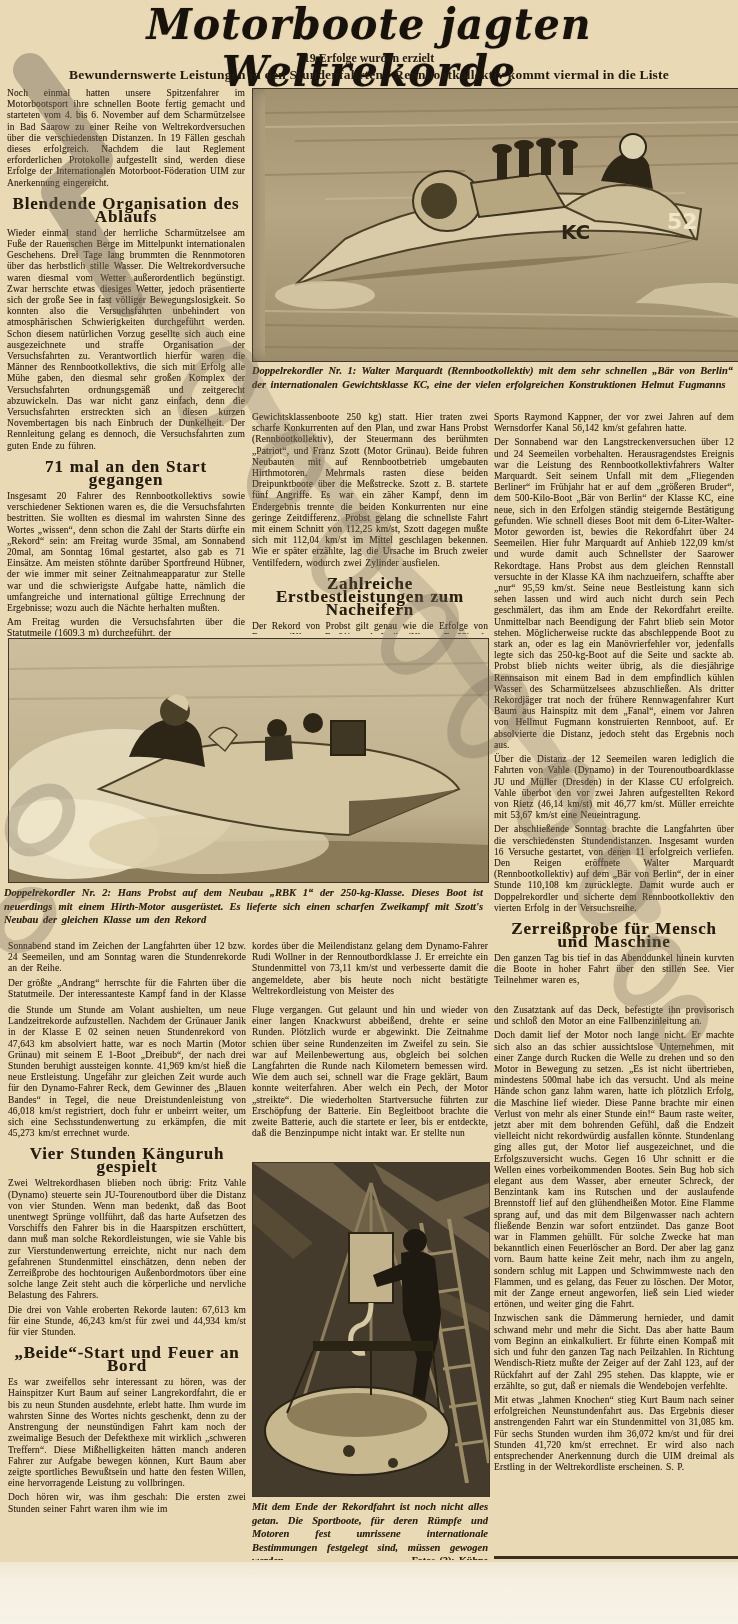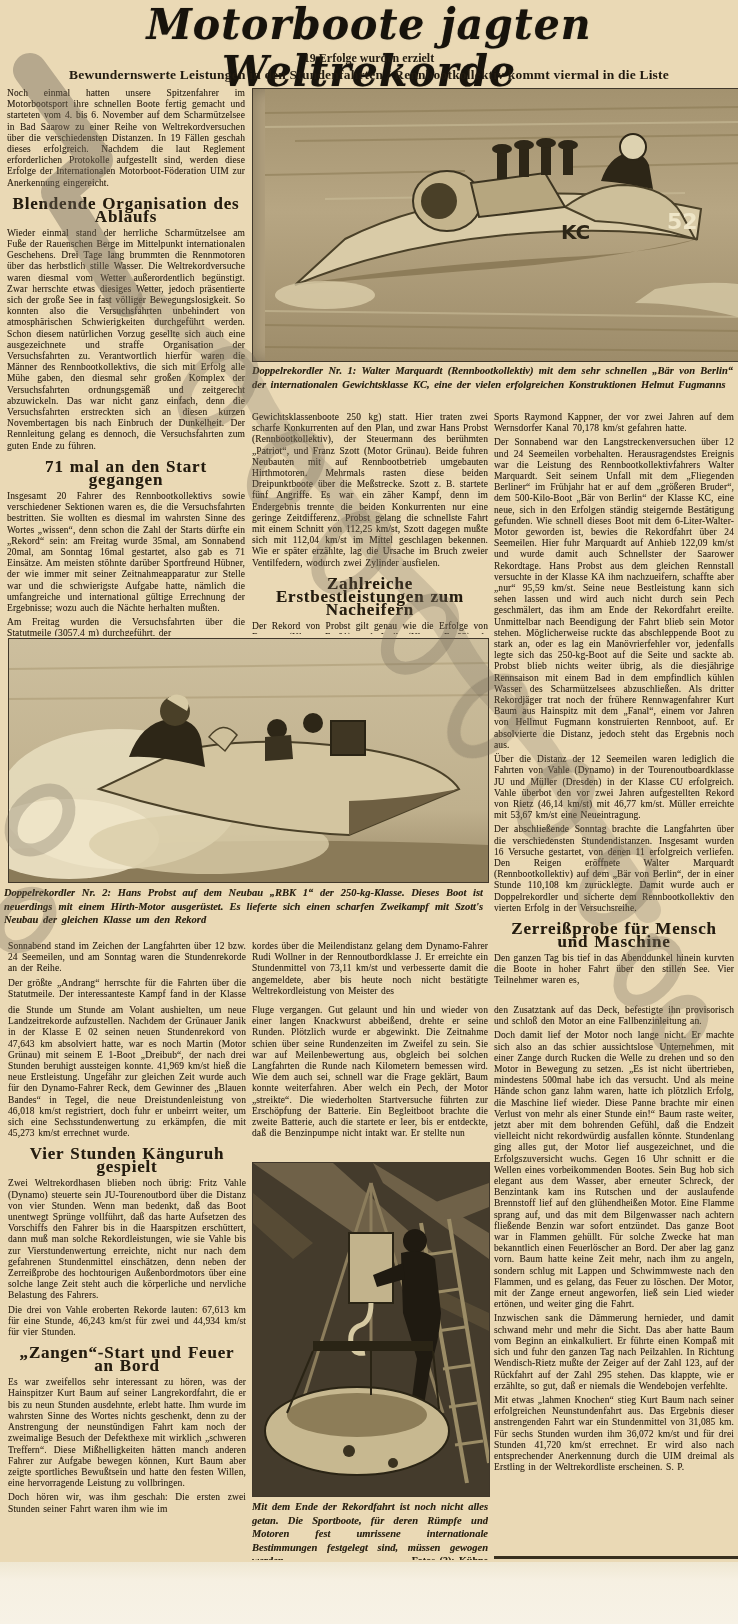--- a/index.html
+++ b/index.html
@@ -58,21 +58,21 @@
   <div class="abs title">Motorboote jagten Weltrekorde</div>
   <div class="abs sub1">19 Erfolge wurden erzielt</div>
   <div class="abs sub2">Bewundernswerte Leistungen in den Stundenfahrten / Rennbootkollektiv kommt viermal in die Liste</div>
 
   <div class="abs col" style="left:7px;top:88px;width:238px;height:548px;">
       <p class="body-p">Noch einmal hatten unsere Spitzenfahrer im Motorbootsport ihre schnellen Boote fertig gemacht und starteten vom 4. bis 6. November auf dem Scharmützelsee in Bad Saarow zu einer Reihe von Weltrekordversuchen über die verschiedensten Distanzen. In 19 Fällen geschah dieses erfolgreich. Nachdem die laut Reglement erforderlichen Protokolle aufgestellt sind, werden diese Erfolge der Internationalen Motorboot-Föderation UIM zur Anerkennung eingereicht.</p>
       <h3 class="subhead">Blendende Organisation des Ablaufs</h3>
       <p class="body-p">Wieder einmal stand der herrliche Scharmützelsee am Fuße der Rauenschen Berge im Mittelpunkt internationalen Geschehens. Drei Tage lang brummten die Rennmotoren über das herbstlich stille Wasser. Die Weltrekordversuche waren diesmal vom Wetter außerordentlich begünstigt. Zwar herrschte etwas diesiges Wetter, jedoch präsentierte sich der große See in fast völliger Bewegungslosigkeit. So konnten also die Versuchsfahrten unbehindert von atmosphärischen Schwierigkeiten durchgeführt werden. Schon diesem natürlichen Vorzug gesellte sich auch eine ausgezeichnete und straffe Organisation der Versuchsfahrten zu. Verantwortlich hierfür waren die Männer des Rennbootkollektivs, die sich mit Erfolg alle Mühe gaben, den diesmal sehr großen Komplex der Versuchsfahrten ordnungsgemäß und zeitgerecht abzuwickeln. Das war nicht ganz einfach, denn die Versuchsfahrten erstreckten sich an diesen kurzen Novembertagen bis nach Einbruch der Dunkelheit. Der Rennleitung gelang es dennoch, die Versuchsfahrten zum guten Ende zu führen.</p>
       <h3 class="subhead">71 mal an den Start gegangen</h3>
       <p class="body-p">Insgesamt 20 Fahrer des Rennbootkollektivs sowie verschiedener Sektionen waren es, die die Versuchsfahrten bestritten. Sie wollten es diesmal im wahrsten Sinne des Wortes „wissen“, denn schon die Zahl der Starts dürfte ein „Rekord“ sein: am Freitag wurde 35mal, am Sonnabend 20mal, am Sonntag 16mal gestartet, also gab es 71 Einsätze. Am meisten stöhnte darüber Sportfreund Hübner, der wie immer mit seiner Zeitnahmeapparatur zur Stelle war und die schwierigste Aufgabe hatte, nämlich die umfangreiche und international gültige Errechnung der Ergebnisse; wozu auch die Nächte herhalten mußten.</p>
-      <p class="body-p">Am Freitag wurden die Versuchsfahrten über die Statutmeile (3057,4 m) durchgeführt, der</p>
+      <p class="body-p">Am Freitag wurden die Versuchsfahrten über die Statutmeile (1609,3 m) durchgeführt, der</p>
     </div>
 
   <div class="abs photo" style="left:252px;top:88px;width:481px;height:272px;padding-left:12px;">
     <svg width="481" height="272" viewBox="0 0 481 272">
       <defs>
         <linearGradient id="w1" x1="0" y1="0" x2="0" y2="1">
           <stop offset="0" stop-color="#a3926f"></stop>
             <stop offset=".45" stop-color="#b7a683"></stop>
             <stop offset="1" stop-color="#9d8c6a"></stop>
         </linearGradient>
@@ -125,21 +125,21 @@
   </div>
   <div class="abs caption" style="left:252px;top:364px;width:481px;height:44px;">Doppelrekordler Nr. 1: Walter Marquardt (Rennbootkollektiv) mit dem sehr schnellen „Bär von Berlin“ der internationalen Gewichtsklasse KC, eine der vielen erfolgreichen Konstruktionen Helmut Fugmanns</div>
 
   <div class="abs col" style="left:252px;top:412px;width:236px;height:222px;">
       <p class="body-p">Gewichtsklassenboote 250 kg) statt. Hier traten zwei scharfe Konkurrenten auf den Plan, und zwar Hans Probst (Rennbootkollektiv), der Steuermann des berühmten „Patriot“, und Franz Szott (Motor Grünau). Beide fuhren Neubauten mit auf Rennbootbetrieb umgebauten Hirthmotoren. Mehrmals rasten diese beiden Dreipunktboote über die Meßstrecke. Szott z. B. startete fünf Angriffe. Es war ein zäher Kampf, denn im Endergebnis trennte die beiden Konkurrenten nur eine geringe Zeitdifferenz. Probst gelang die schnellste Fahrt mit einem Schnitt von 112,25 km/st, Szott dagegen mußte sich mit 112,04 km/st im Mittel geschlagen bekennen. Wie er später erzählte, lag die Ursache im Bruch zweier Ventilfedern, wodurch zwei Zylinder ausfielen.</p>
       <h3 class="subhead">Zahlreiche Erstbestleistungen zum Nacheifern</h3>
       <p class="body-p">Der Rekord von Probst gilt genau wie die Erfolge von Besmer (Klasse E 01) und Janik (Klasse E 02) als Erstbestleistung. Die einzige Verbesserung eines bereits bestehenden Re-</p>
     </div>
 
   <div class="abs col" style="left:494px;top:412px;width:240px;height:586px;">
-      <p class="body-p">Sports Raymond Kappner, der vor zwei Jahren auf dem Wernsdorfer Kanal 70,178 km/st gefahren hatte.</p>
+      <p class="body-p">Sports Raymond Kappner, der vor zwei Jahren auf dem Wernsdorfer Kanal 56,142 km/st gefahren hatte.</p>
       <p class="body-p">Der Sonnabend war den Langstreckenversuchen über 12 und 24 Seemeilen vorbehalten. Herausragendstes Ereignis war die Leistung des Rennbootkollektivfahrers Walter Marquardt. Seit seinem Unfall mit dem „Fliegenden Berliner“ im Frühjahr hat er auf dem „größeren Bruder“, dem 500-Kilo-Boot „Bär von Berlin“ der Klasse KC, eine neue, sich in den Erfolgen ständig steigernde Bestätigung gefunden. Wie schnell dieses Boot mit dem 6-Liter-Walter-Motor geworden ist, bewies die Rekordfahrt über 24 Seemeilen. Hier fuhr Marquardt auf Anhieb 122,09 km/st und wurde damit auch Schnellster der Saarower Rekordtage. Hans Probst aus dem gleichen Rennstall versuchte in der Klasse KA ihm nachzueifern, schaffte aber „nur“ 95,59 km/st. Seine neue Bestleistung kann sich sehen lassen und wird auch nicht durch sein Pech geschmälert, das ihm am Ende der Rekordfahrt ereilte. Unmittelbar nach Beendigung der Fahrt blieb sein Motor stehen. Möglicherweise ruckte das abschleppende Boot zu stark an, oder es lag ein Manövrierfehler vor, jedenfalls legte sich das 250-kg-Boot auf die Seite und sackte ab. Probst blieb nichts weiter übrig, als die diesjährige Rennsaison mit einem Bad in dem empfindlich kühlen Wasser des Scharmützelsees abzuschließen. Als dritter Rekordjäger trat noch der frühere Rennwagenfahrer Kurt Baum aus Hainspitz mit dem „Fanal“, einem vor Jahren von Hellmut Fugmann konstruierten Rennboot, auf. Er absolvierte die Distanz, jedoch steht das Ergebnis noch aus.</p>
       <p class="body-p">Über die Distanz der 12 Seemeilen waren lediglich die Fahrten von Vahle (Dynamo) in der Tourenoutboardklasse JU und Müller (Dresden) in der Klasse CU erfolgreich. Vahle überbot den vor zwei Jahren aufgestellten Rekord von Rietz (46,14 km/st) mit 46,77 km/st. Müller erreichte mit 53,67 km/st eine Neueintragung.</p>
       <p class="body-p">Der abschließende Sonntag brachte die Langfahrten über die verschiedensten Stundendistanzen. Insgesamt wurden 16 Versuche gestartet, von denen 11 erfolgreich verliefen. Den Reigen eröffnete Walter Marquardt (Rennbootkollektiv) auf dem „Bär von Berlin“, der in einer Stunde 110,108 km zurücklegte. Damit wurde auch er Doppelrekordler und sicherte dem Rennbootkollektiv den vierten Erfolg in der Versuchsreihe.</p>
       <h3 class="subhead">Zerreißprobe für Mensch und Maschine</h3>
       <p class="body-p">Den ganzen Tag bis tief in das Abenddunkel hinein kurvten die Boote in hoher Fahrt über den stillen See. Vier Teilnehmer waren es,</p>
     </div>
 
   <div class="abs photo" style="left:8px;top:638px;width:479px;height:243px;">
     <svg width="479" height="243" viewBox="0 0 479 243">
       <defs>
@@ -183,21 +183,21 @@
     </div>
   <div class="abs col" style="left:252px;top:941px;width:236px;height:58px;">
       <p class="body-p">kordes über die Meilendistanz gelang dem Dynamo-Fahrer Rudi Wollner in der Rennoutbordklasse J. Er erreichte ein Stundenmittel von 73,11 km/st und verbesserte damit die angemeldete, aber bis heute noch nicht bestätigte Weltrekordleistung von Meister des</p>
     </div>
 
   <div class="abs col" style="left:8px;top:1005px;width:238px;height:550px;">
       <p class="body-p">die Stunde um Stunde am Volant aushielten, um neue Landzeitrekorde aufzustellen. Nachdem der Grünauer Janik in der Klasse E 02 seinen neuen Stundenrekord von 47,643 km absolviert hatte, war es noch Martin (Motor Grünau) mit seinem E 1-Boot „Dreibub“, der nach drei Stunden beruhigt aussteigen konnte. 41,969 km/st hieß die neue Erstleistung. Ungefähr zur gleichen Zeit wurde auch für den Dynamo-Fahrer Reck, dem Gewinner des „Blauen Bandes“ in Tegel, die neue Dreistundenleistung von 46,018 km/st registriert, doch fuhr er unbeirrt weiter, um sich eine Sechsstundenwertung zu erkämpfen, die mit 45,273 km/st errechnet wurde.</p>
       <h3 class="subhead">Vier Stunden Känguruh gespielt</h3>
       <p class="body-p">Zwei Weltrekordhasen blieben noch übrig: Fritz Vahle (Dynamo) steuerte sein JU-Tourenoutbord über die Distanz von vier Stunden. Wenn man bedenkt, daß das Boot unentwegt Sprünge vollführt, daß das harte Aufsetzen des Vorschiffs den Fahrer bis in die Haarspitzen erschüttert, dann muß man solche Rekordleistungen, wie sie Vahle bis zur Vierstundenwertung erreichte, nicht nur nach dem gefahrenen Stundenmittel einschätzen, denn neben der Zerreißprobe des hochtourigen Außenbordmotors über eine solche lange Zeit steht auch die körperliche und nervliche Belastung des Fahrers.</p>
       <p class="body-p">Die drei von Vahle eroberten Rekorde lauten: 67,613 km für eine Stunde, 46,243 km/st für zwei und 44,934 km/st für vier Stunden.</p>
-      <h3 class="subhead">„Zangen“-Start und Feuer an Bord</h3>
+      <h3 class="subhead">„Beide“-Start und Feuer an Bord</h3>
       <p class="body-p">Es war zweifellos sehr interessant zu hören, was der Hainspitzer Kurt Baum auf seiner Langrekordfahrt, die er bis zu neun Stunden ausdehnte, erlebt hatte. Ihm wurde im wahrsten Sinne des Wortes nichts geschenkt, denn zu der Anstrengung der neunstündigen Fahrt kam noch der zweimalige Besuch der Defekthexe mit wirklich „schweren Treffern“. Diese Mißhelligkeiten hätten manch anderen Fahrer zur Aufgabe bewegen können, Kurt Baum aber zeigte sportliches Bewußtsein und hatte den festen Willen, eine hervorragende Leistung zu vollbringen.</p>
       <p class="body-p">Doch hören wir, was ihm geschah: Die ersten zwei Stunden seiner Fahrt waren ihm wie im</p>
     </div>
   <div class="abs col" style="left:252px;top:1005px;width:236px;height:154px;">
       <p class="body-p">Fluge vergangen. Gut gelaunt und hin und wieder von einer langen Knackwurst abbeißend, drehte er seine Runden. Plötzlich wurde er abgewinkt. Die Zeitnahme schien über seine Rundenzeiten im Zweifel zu sein. Sie war auf Meilenbewertung aus, obgleich bei solchen Langfahrten die Runde nach Kilometern bemessen wird. Wie dem auch sei, schnell war die Frage geklärt, Baum konnte weiterfahren. Aber welch ein Pech, der Motor „streikte“. Die wiederholten Startversuche führten zur Erschöpfung der Batterie. Ein Begleitboot brachte die zweite Batterie, auch die startete er leer, bis er entdeckte, daß die Benzinpumpe nicht intakt war. Er stellte nun</p>
     </div>
   <div class="abs col" style="left:494px;top:1005px;width:240px;height:548px;">
       <p class="body-p">den Zusatztank auf das Deck, befestigte ihn provisorisch und schloß den Motor an eine Fallbenzinleitung an.</p>
       <p class="body-p">Doch damit lief der Motor noch lange nicht. Er machte sich also an das schier aussichtslose Unternehmen, mit einer Zange durch Rucken die Welle zu drehen und so den Motor in Bewegung zu setzen. „Es ist nicht übertrieben, mindestens 500mal habe ich das versucht. Und als meine Hände schon ganz lahm waren, hatte ich plötzlich Erfolg, die Maschine lief wieder. Diese Panne brachte mir einen Verlust von mehr als einer Stunde ein!“ Baum raste weiter, jetzt aber mit dem bohrenden Gefühl, daß die Endzeit vielleicht nicht rekordwürdig ausfallen könnte. Stundenlang ging alles gut, der Motor lief ausgezeichnet, und die Erfolgszuversicht wuchs. Gegen 16 Uhr schnitt er die Wellen eines vorbeikommenden Bootes. Sein Bug hob sich elegant aus dem Wasser, aber erneuter Schreck, der Benzintank kam ins Rutschen und der auslaufende Brennstoff lief auf den glühendheißen Motor. Eine Flamme sprang auf, und das mit dem Bilgenwasser nach achtern fließende Benzin war sofort entzündet. Das ganze Boot war in Flammen gehüllt. Für solche Zwecke hat man bekanntlich einen Feuerlöscher an Bord. Der aber lag ganz vorn. Baum hatte keine Zeit mehr, nach ihm zu angeln, sondern schlug mit Lappen und Schwimmweste nach den Flammen, und es gelang, das Feuer zu löschen. Der Motor, mit der Zange erneut angeworfen, ließ sein Lied wieder ertönen, und weiter ging die Fahrt.</p>
       <p class="body-p">Inzwischen sank die Dämmerung hernieder, und damit schwand mehr und mehr die Sicht. Das aber hatte Baum vom Beginn an einkalkuliert. Er führte einen Kompaß mit sich und fuhr den ganzen Tag nach Peilzahlen. In Richtung Wendisch-Rietz mußte der Zeiger auf der Zahl 123, auf der Rückfahrt auf der Zahl 295 stehen. Das klappte, wie er erzählte, so gut, daß er niemals die Wendebojen verfehlte.</p>

